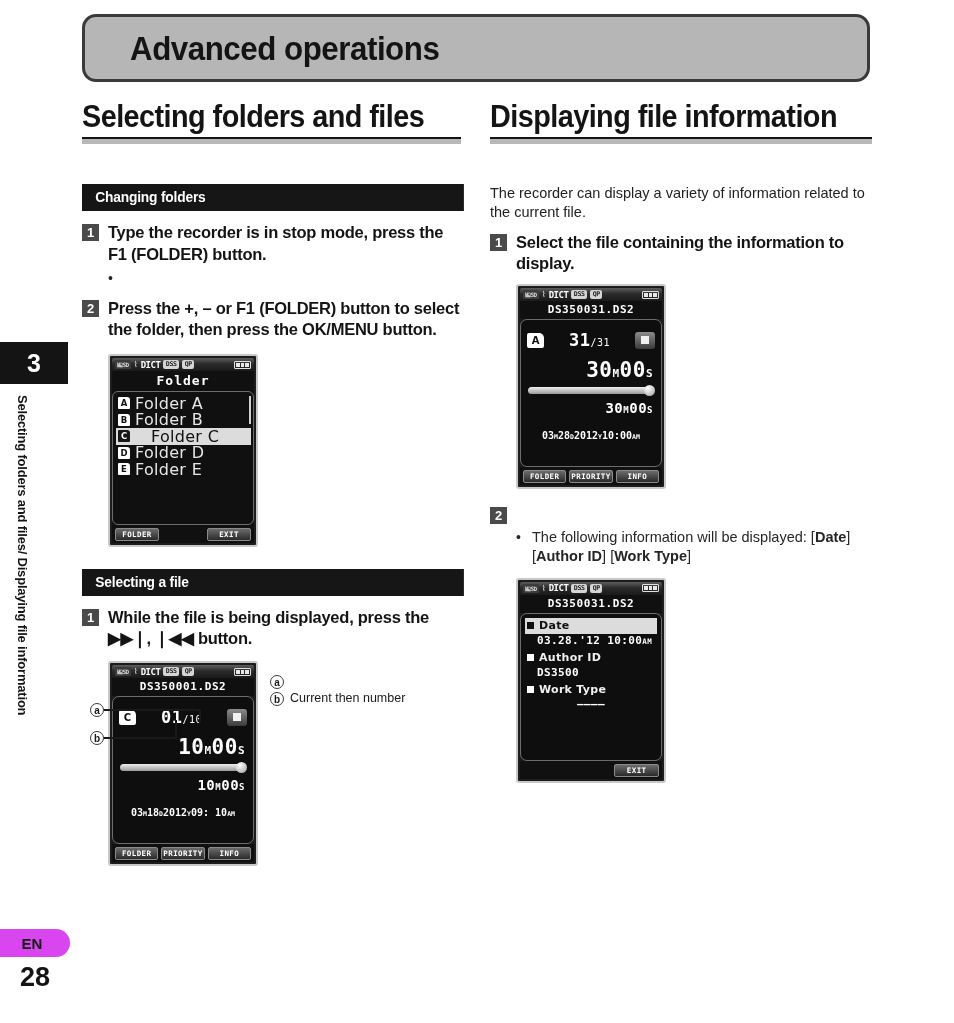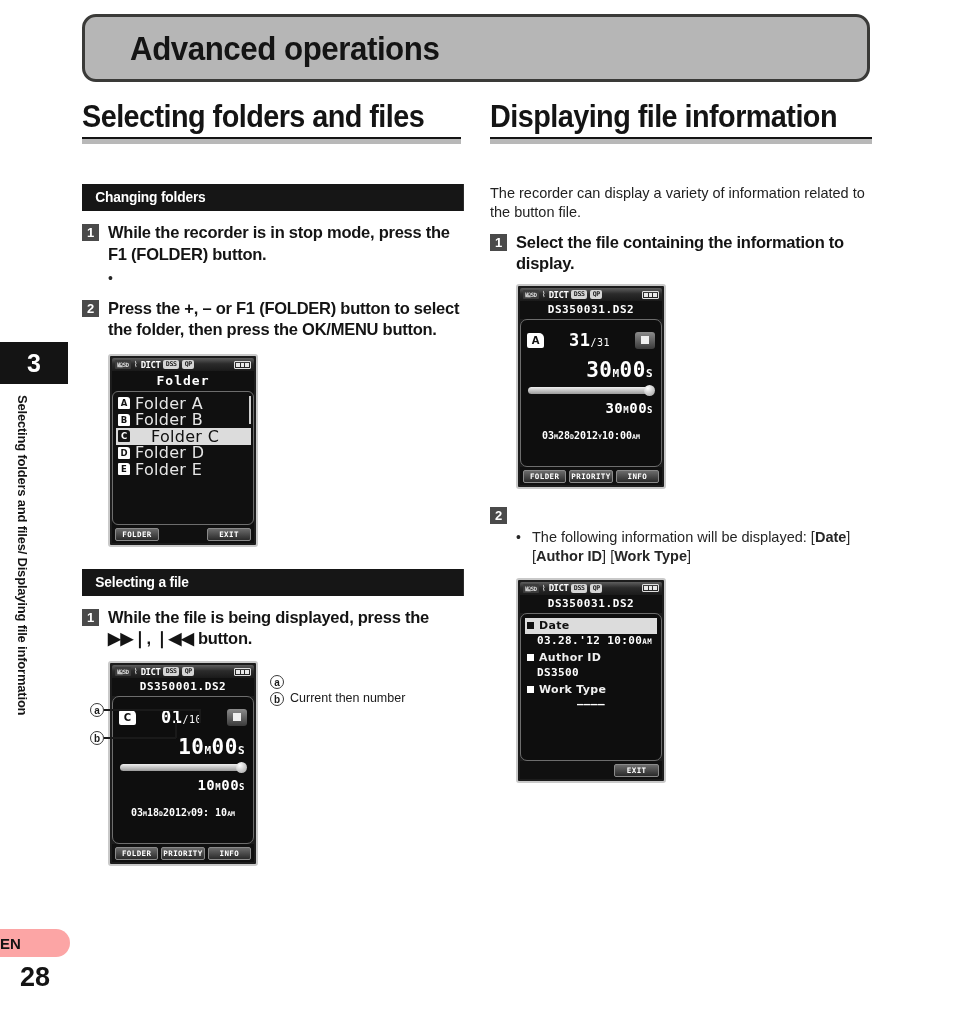--- a/index.html
+++ b/index.html
@@ -417,23 +417,23 @@
     color: #141414;
     letter-spacing: -0.2px;
     white-space: nowrap;
   }
 
   
   .lang-tab {
     position: absolute;
     left: 0; top: 929px;
     width: 70px; height: 28px;
-    background: #fca5a5;
+    background: #d946ef;
     border-radius: 0 14px 14px 0;
-    display: flex; align-items: center; 
+    display: flex; align-items: center; justify-content: center;
   }
   .lang-tab span {
     font-size: 15px; font-weight: bold; color: #141414;
     margin-right: 6px;
   }
   .pageno {
     position: absolute;
     left: 0; top: 962px;
     width: 70px;
     text-align: center;
@@ -455,21 +455,21 @@
 
     <div class="h1">Selecting folders and files</div>
     <div class="h1-rule short"></div>
 
     <div style="height:40px"></div>
 
     <div class="sec-bar">Changing folders</div>
 
     <div class="step">
       <div class="step-num">1</div>
-      <div class="step-text"><span>While the recorder is in stop mode, press the </span><b>F1</b><span> (</span><b>FOLDER</b><span>) button.</span></div>
+      <div class="step-text"><span>Type the recorder is in stop mode, press the </span><b>F1</b><span> (</span><b>FOLDER</b><span>) button.</span></div>
     </div>
     <div class="bullet">
       <span class="bullet-dot">•</span>
     </div>
 
     <div class="step">
       <div class="step-num">2</div>
       <div class="step-text"><span>Press the +, – or </span><b>F1</b><span> (</span><b>FOLDER</b><span>) button to select the folder, then press the </span><b>OK/MENU</b><span> button.</span></div>
     </div>
 
@@ -589,21 +589,21 @@
     </div>
   </div>
 
   <div class="col col-right">
 
     <div class="h1">Displaying file information</div>
     <div class="h1-rule"></div>
 
     <div style="height:40px"></div>
 
-    <div class="intro">The recorder can display a variety of information related to the button file.</div>
+    <div class="intro">The recorder can display a variety of information related to the current file.</div>
 
     <div class="step">
       <div class="step-num">1</div>
       <div class="step-text"><span>Select the file containing the information to display.</span></div>
     </div>
 
     <div class="lcd" style="margin:10px 0 0 26px">
       <div class="lcd-status">
         <span class="st-sd">㏁SD</span>
         <span class="st-mic">⌇</span>

